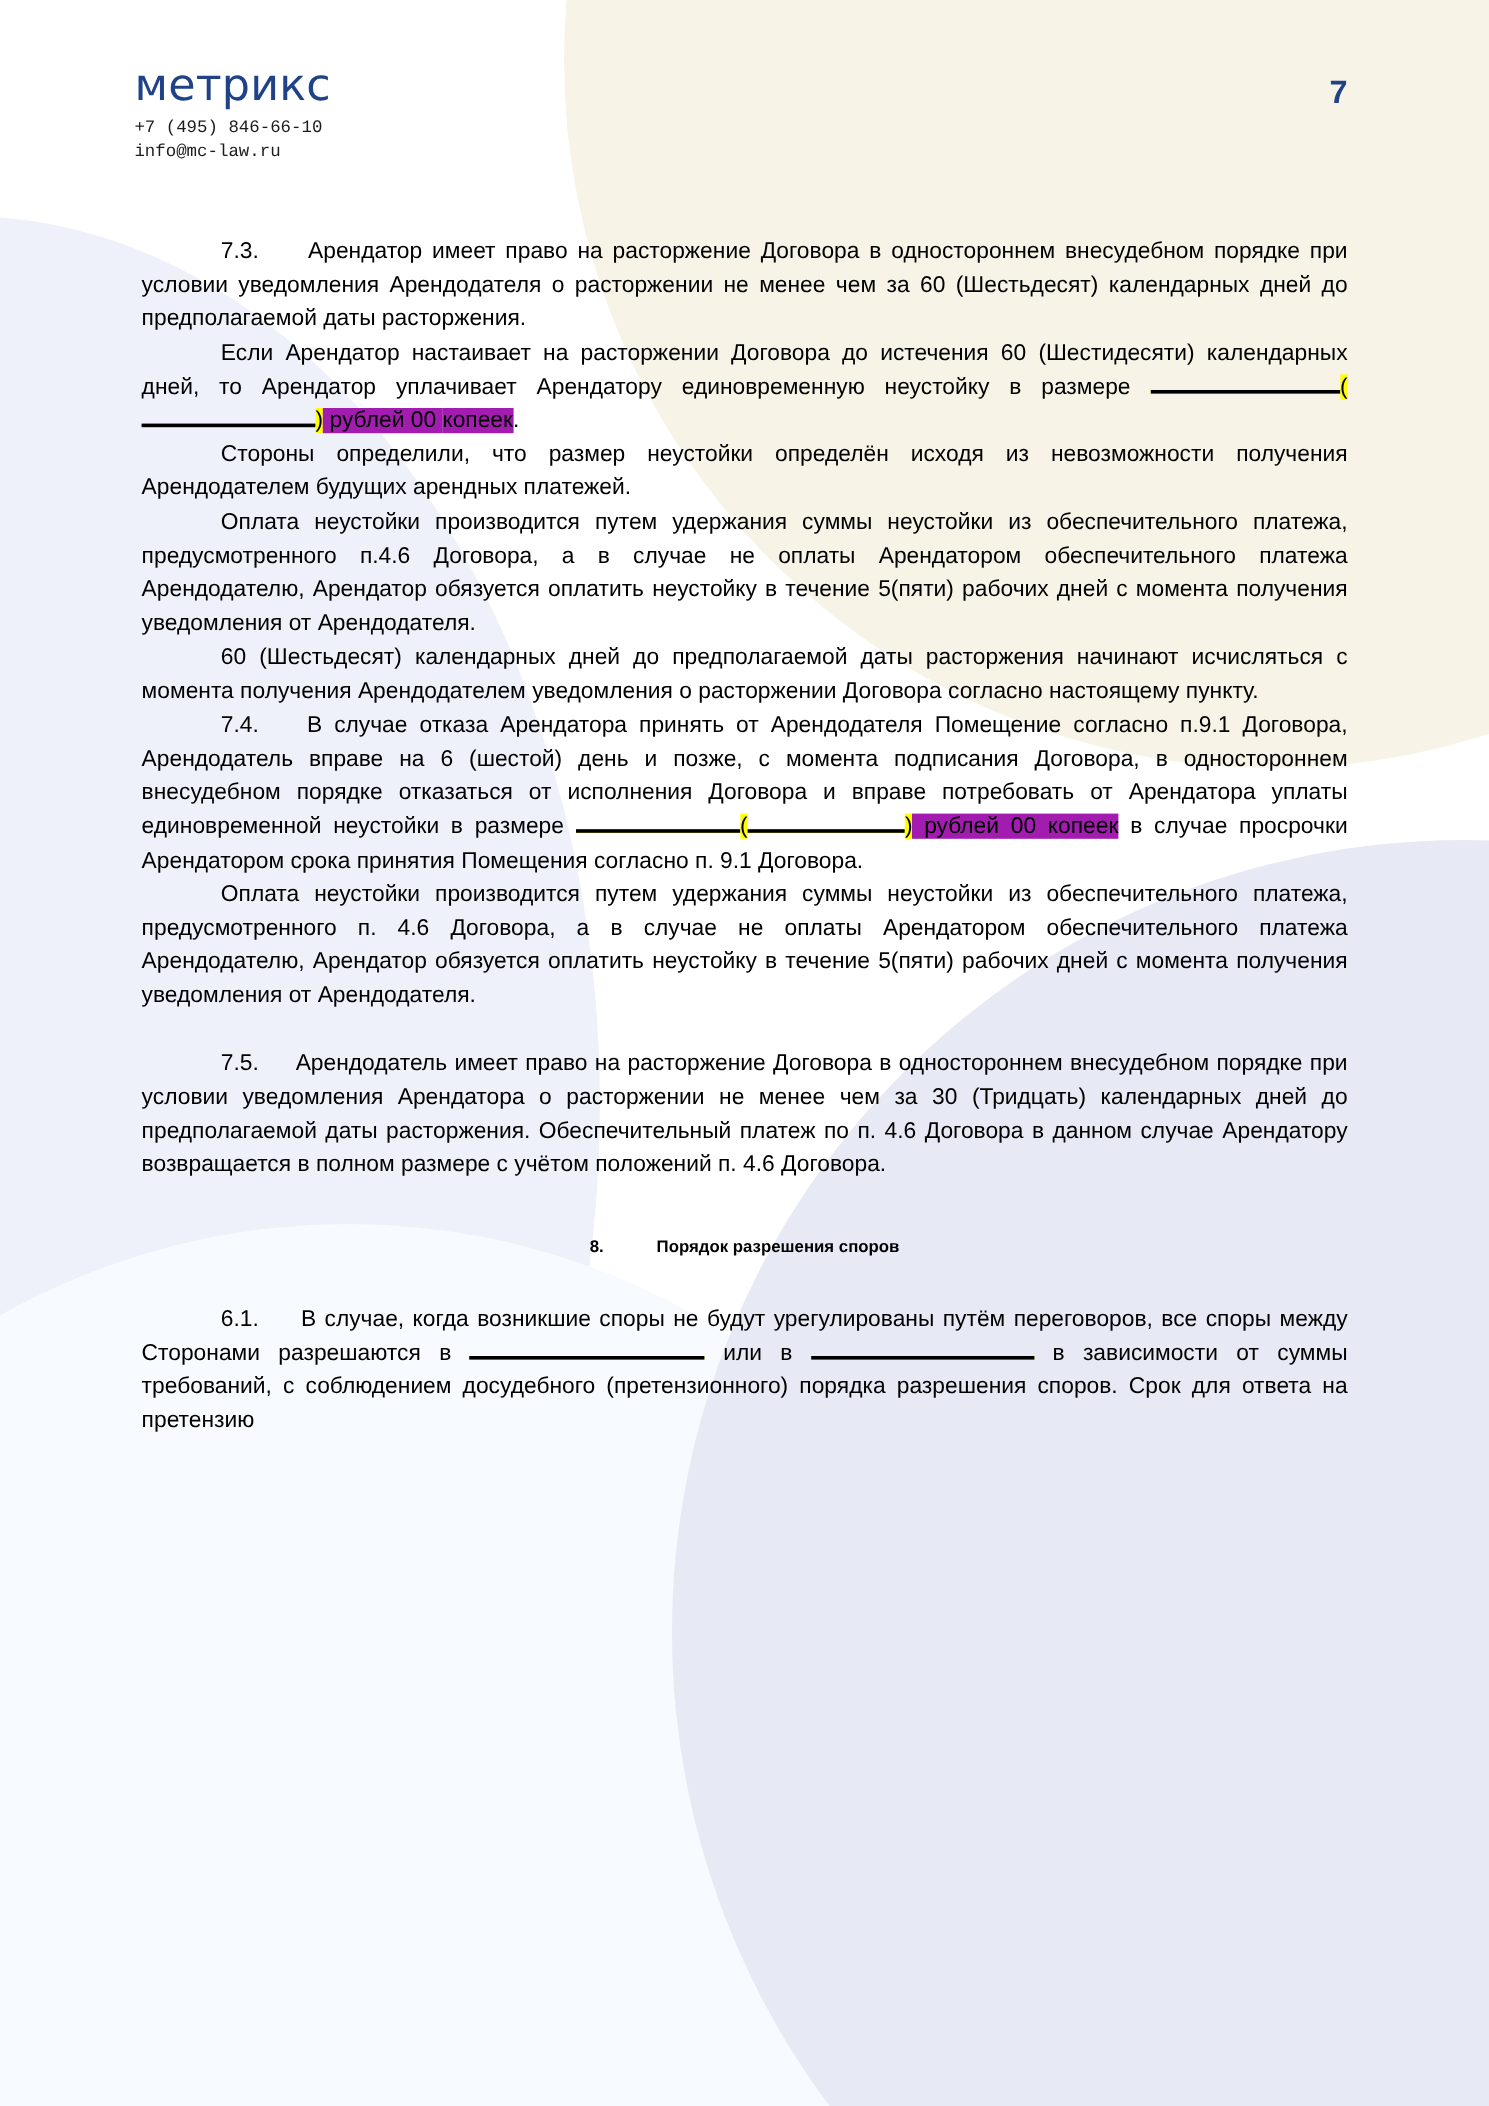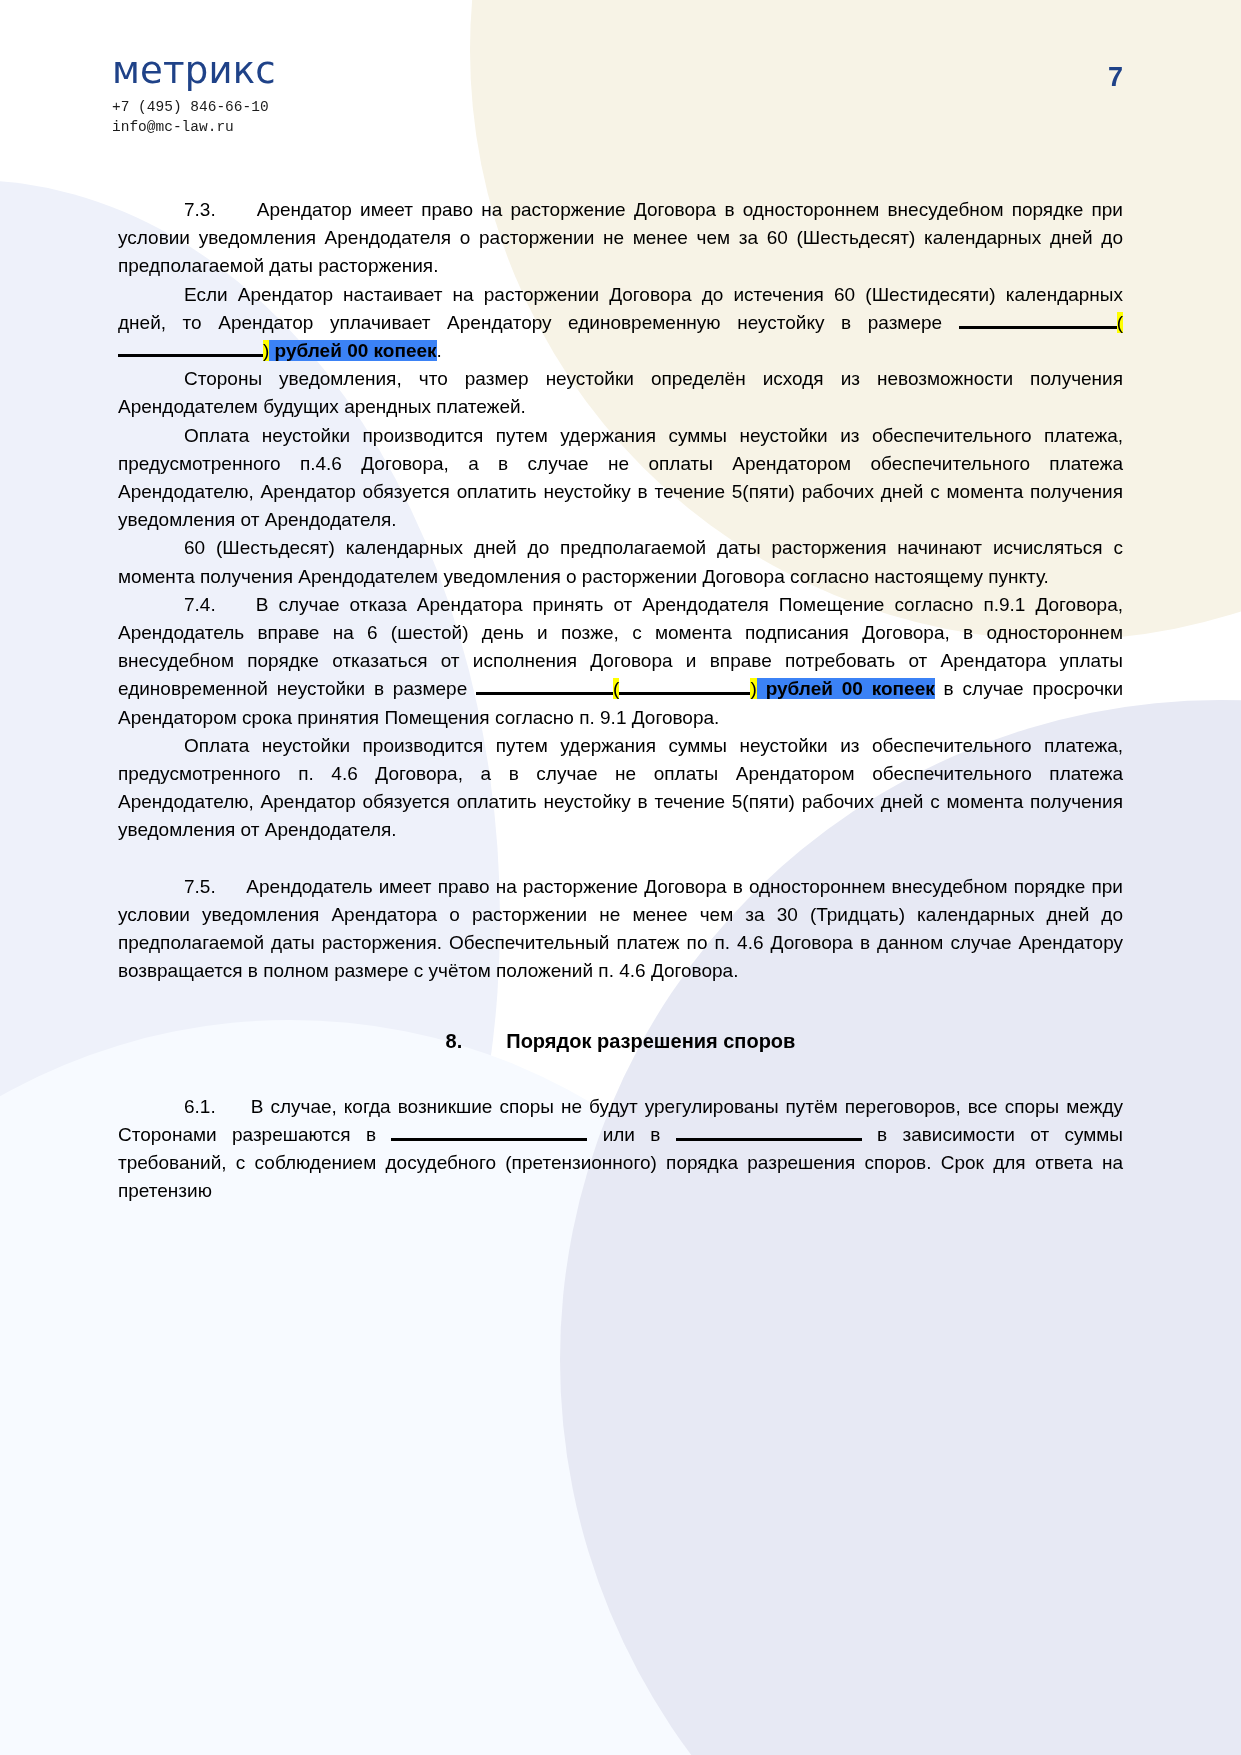--- a/index.html
+++ b/index.html
@@ -126,40 +126,40 @@
   .indent::before {
     content: "";
     display: inline-block;
     width: 66px;
   }
 
   .hl {
     background: #ffff00;
   }
   .hl-bold {
-    background: #3b82f6;
-    font-weight: bold;
+    background: #a21caf;
+    font-weight: normal;
   }
   .blank {
     background: #ffff00;
     border-bottom: 3px solid #000;
     display: inline-block;
     vertical-align: baseline;
   }
   .blank-a { width: 158px; }
   .blank-b { width: 145px; }
   .blank-c { width: 137px; }
   .blank-d { width: 131px; }
   .blank-e { width: 196px; }
   .blank-f { width: 186px; }
 
   .section-heading {
     margin: 44px 0 40px 0;
     text-align: center;
-    font-size: 20px;
+    font-size: 14px;
     font-weight: bold;
     color: #000;
     font-family: "Liberation Sans", sans-serif;
   }
   .section-heading .sh-num {
     display: inline-block;
     margin-right: 44px;
   }
 </style>
 </head>
@@ -184,21 +184,21 @@
     </div>
     <div class="page-number">7</div>
   </div>
 
   <div class="doc-body">
 
     <p class="para"><span class="indent"></span><span>7.3.</span>&nbsp;&nbsp;&nbsp;&nbsp;&nbsp;<span>Арендатор имеет право на расторжение Договора в одностороннем внесудебном порядке при условии уведомления Арендодателя о расторжении не менее чем за 60 (Шестьдесят) календарных дней до предполагаемой даты расторжения.</span></p>
 
     <p class="para"><span class="indent"></span><span>Если Арендатор настаивает на расторжении Договора до истечения 60 (Шестидесяти) календарных дней, то Арендатор уплачивает Арендатору единовременную неустойку в размере </span><span class="blank blank-a"></span><span class="hl">(</span><span class="blank blank-b"></span><span class="hl">)</span><span class="hl-bold"> рублей 00 </span><span class="hl-bold">копеек</span><span>.</span></p>
 
-    <p class="para"><span class="indent"></span><span>Стороны уведомления, что размер неустойки определён исходя из невозможности получения Арендодателем будущих арендных платежей.</span></p>
+    <p class="para"><span class="indent"></span><span>Стороны определили, что размер неустойки определён исходя из невозможности получения Арендодателем будущих арендных платежей.</span></p>
 
     <p class="para"><span class="indent"></span><span>Оплата неустойки производится путем удержания суммы неустойки из обеспечительного  платежа, предусмотренного  п.4.6 Договора, а в случае не оплаты Арендатором обеспечительного платежа Арендодателю, Арендатор обязуется оплатить неустойку в течение 5(пяти) рабочих дней с момента получения уведомления от Арендодателя.</span></p>
 
     <p class="para"><span class="indent"></span><span>60 (Шестьдесят) календарных дней до предполагаемой даты расторжения начинают исчисляться с момента получения Арендодателем уведомления о расторжении Договора согласно настоящему пункту.</span></p>
 
     <p class="para"><span class="indent"></span><span>7.4.</span>&nbsp;&nbsp;&nbsp;&nbsp;<span>В  случае отказа Арендатора принять от Арендодателя Помещение согласно п.9.1 Договора, Арендодатель вправе на 6 (шестой) день и позже, с момента подписания Договора, в одностороннем внесудебном порядке отказаться от исполнения Договора и вправе потребовать от Арендатора уплаты единовременной неустойки в размере </span><span class="blank blank-c"></span><span class="hl">(</span><span class="blank blank-d"></span><span class="hl">)</span><span class="hl-bold"> рублей 00 копеек</span><span> в случае просрочки Арендатором срока принятия Помещения согласно п. 9.1 Договора.</span></p>
 
     <p class="para"><span class="indent"></span><span>Оплата неустойки производится путем удержания суммы неустойки из обеспечительного платежа, предусмотренного п. 4.6 Договора, а в случае не оплаты Арендатором обеспечительного платежа Арендодателю, Арендатор обязуется оплатить неустойку в течение 5(пяти) рабочих дней с момента получения уведомления от Арендодателя.</span></p>
 
     <p class="para"><span class="indent"></span></p>

